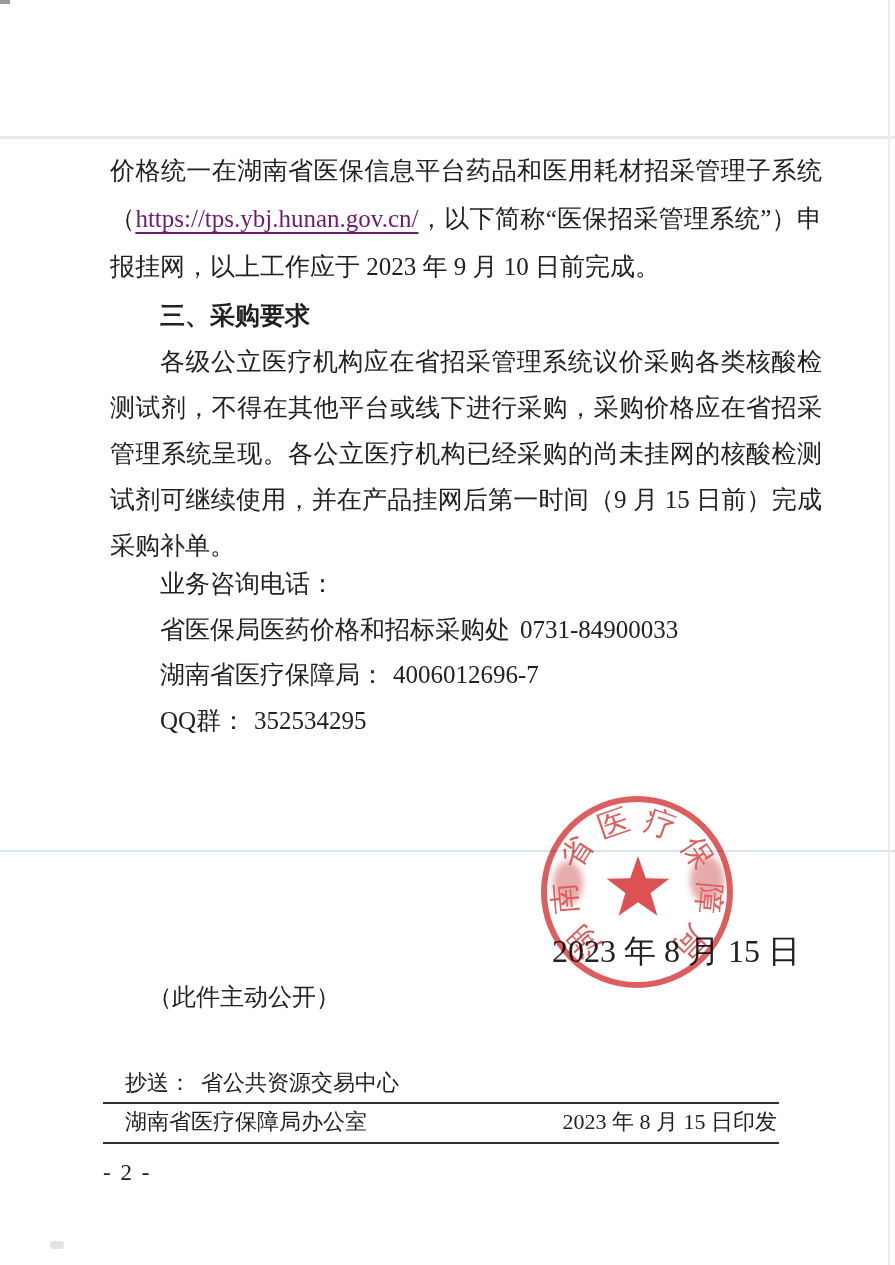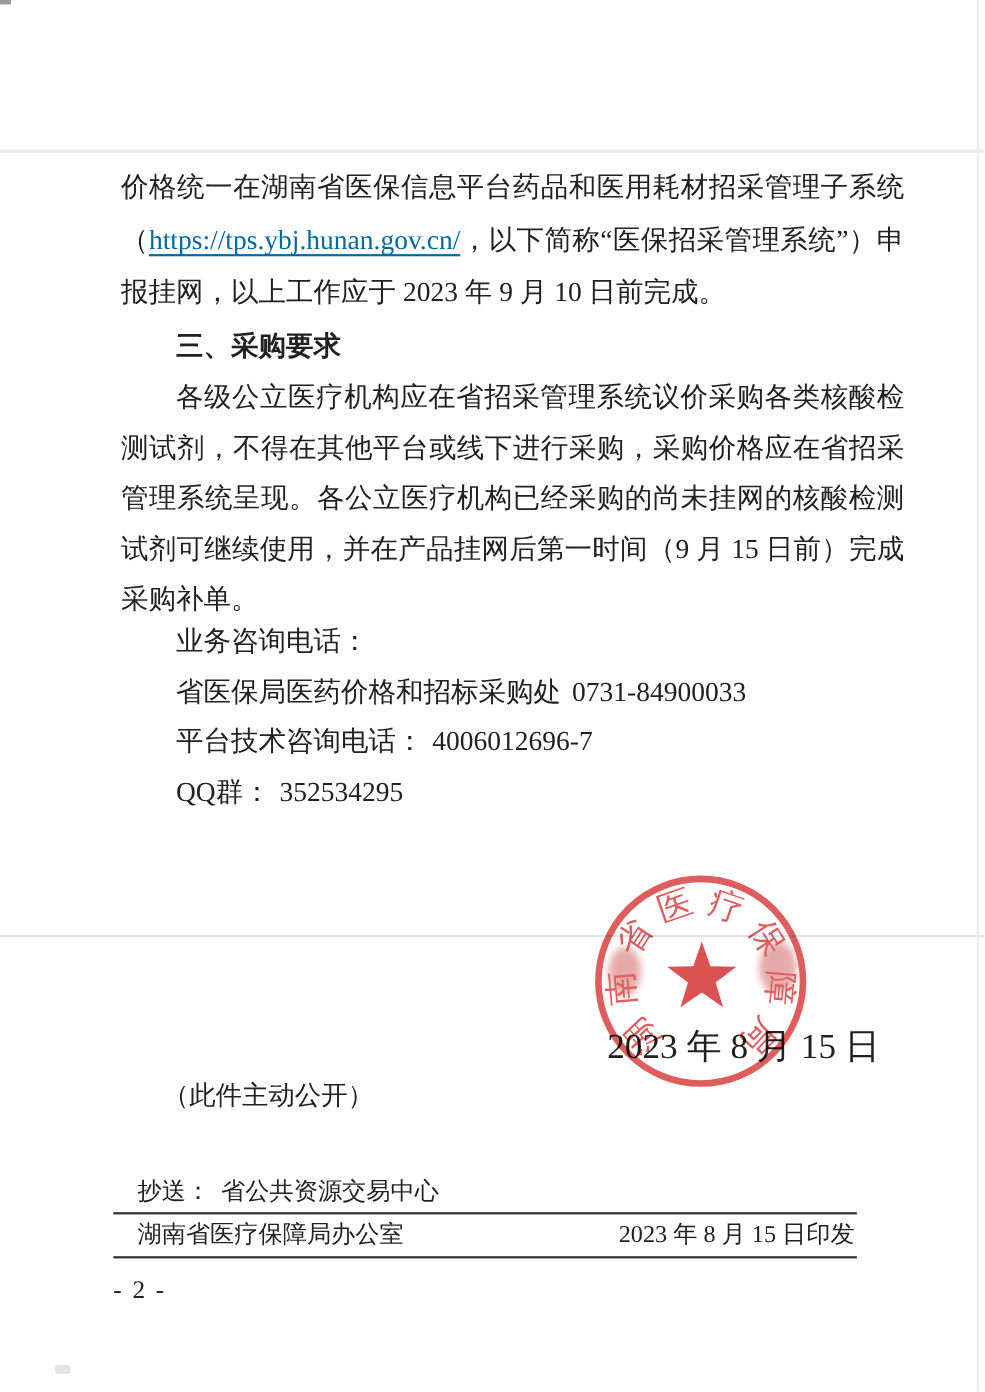--- a/index.html
+++ b/index.html
@@ -19,21 +19,21 @@
   .dot-bottom{position:absolute;left:50px;top:1241px;width:14px;height:8px;background:#e3e3e3;border-radius:3px;}
 
   
   .doc-body{
     position:absolute;left:110px;top:147px;width:712px;
     font-size:25px;line-height:48px;
   }
   .para{margin:0;text-align:justify;}
   .para.indent{text-indent:2em;line-height:46px;}
   .doc-link{
-    color:#0369a1;text-decoration:underline;text-underline-offset:5px;
+    color:#701a75;text-decoration:underline;text-underline-offset:5px;
     font-family:"Liberation Serif", serif;
   }
   .heading{
     margin:0;font-family:"Liberation Sans", sans-serif;
     font-weight:bold;font-size:25px;line-height:48px;text-indent:2em;
   }
   .contact-block{margin-top:-8px;}
   .contact-line{margin:0;line-height:45.5px;text-indent:2em;}
   .phone{font-family:"Liberation Serif", serif;}
   .gap-md{margin-left:10px;}
@@ -80,21 +80,21 @@
   <main class="doc-body">
     <p class="para"><span>价格统一在湖南省医保信息平台药品和医用耗材招采管理子系统（</span><a class="doc-link" href="#">https://tps.ybj.hunan.gov.cn/</a><span>，以下简称“医保招采管理系统”）申报挂网，以上工作应于 2023 年 9 月 10 日前完成。</span></p>
 
     <h3 class="heading">三、采购要求</h3>
 
     <p class="para indent">各级公立医疗机构应在省招采管理系统议价采购各类核酸检测试剂，不得在其他平台或线下进行采购，采购价格应在省招采管理系统呈现。各公立医疗机构已经采购的尚未挂网的核酸检测试剂可继续使用，并在产品挂网后第一时间（9 月 15 日前）完成采购补单。</p>
 
     <div class="contact-block">
       <p class="contact-line">业务咨询电话：</p>
       <p class="contact-line"><span>省医保局医药价格和招标采购处</span><span class="phone gap-md">0731-84900033</span></p>
-      <p class="contact-line"><span>平台技术咨询电话：</span><span class="phone gap-sm">4006012696-7</span></p>
+      <p class="contact-line"><span>湖南省医疗保障局：</span><span class="phone gap-sm">4006012696-7</span></p>
       <p class="contact-line"><span>QQ群：</span><span class="phone gap-sm">352534295</span></p>
     </div>
   </main>
 
   <svg class="seal-svg" viewBox="0 0 240 240" aria-hidden="true">
     <defs>
       <filter id="smudge-blur" x="-50%" y="-50%" width="200%" height="200%">
         <feGaussianBlur stdDeviation="3.2"></feGaussianBlur>
       </filter>
     </defs>

